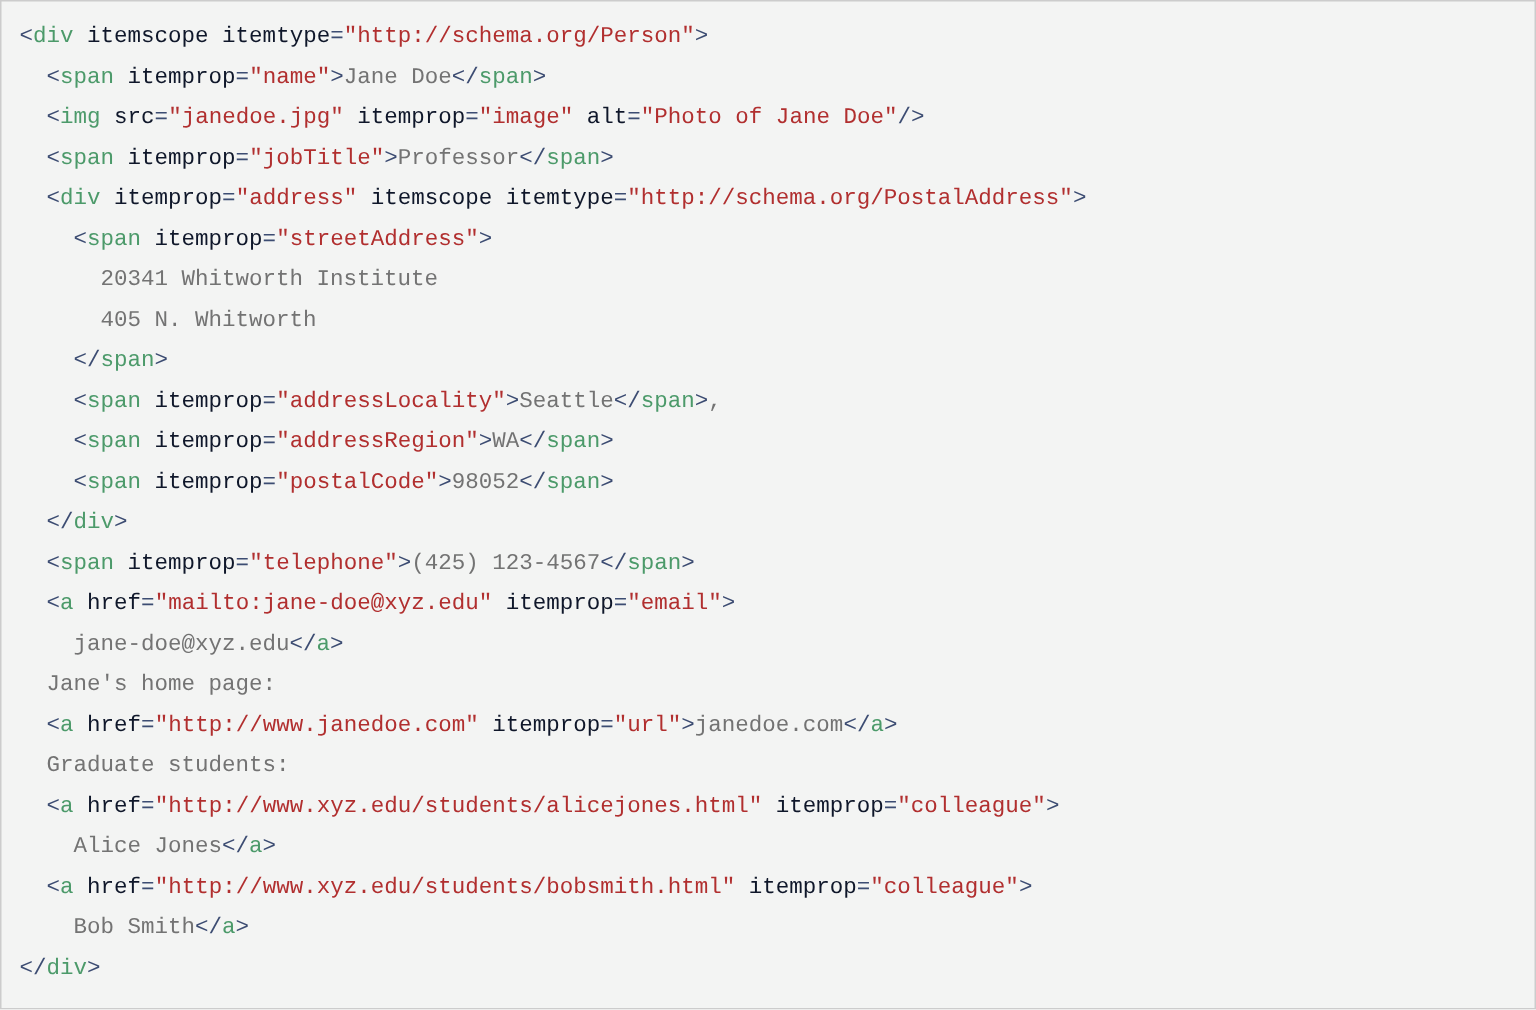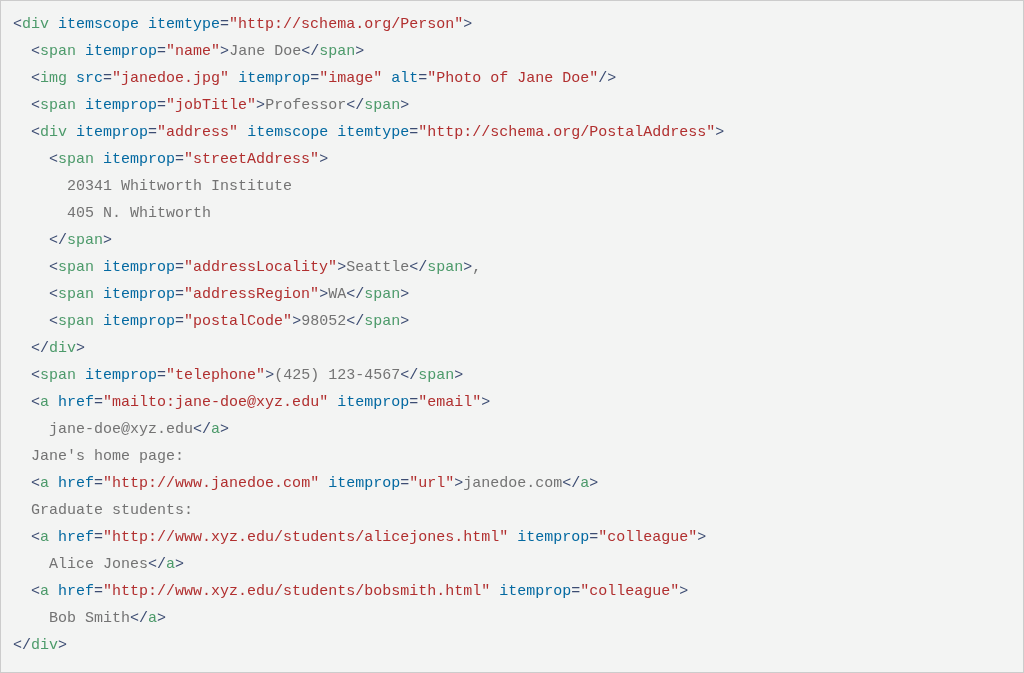--- a/index.html
+++ b/index.html
@@ -15,21 +15,21 @@
     background: #f3f4f3;
     border: 1px solid #ccc;
     padding: 10px 12px;
     font-size: 15px;
     line-height: 27px;
     white-space: pre;
     overflow: hidden;
   }
   .p  { color: #3c4c72; } 
   .tg { color: #4c9a6a; } 
-  .at { color: #0369a1; } 
+  .at { color: #0f172a; } 
   .eq { color: #3c4c72; } 
   .st { color: #b12f2f; } 
   .tx { color: #737373; } 
 </style>
 </head>
 <body>
 
 <div class="codeblock" id="codeblock"><div><span class="p">&lt;</span><span class="tg">div</span><span class="tx"> </span><span class="at">itemscope</span><span class="tx"> </span><span class="at">itemtype</span><span class="eq">=</span><span class="st">"http://schema.org/Person"</span><span class="p">&gt;</span></div><div><span class="tx">  </span><span class="p">&lt;</span><span class="tg">span</span><span class="tx"> </span><span class="at">itemprop</span><span class="eq">=</span><span class="st">"name"</span><span class="p">&gt;</span><span class="tx">Jane Doe</span><span class="p">&lt;/</span><span class="tg">span</span><span class="p">&gt;</span></div><div><span class="tx">  </span><span class="p">&lt;</span><span class="tg">img</span><span class="tx"> </span><span class="at">src</span><span class="eq">=</span><span class="st">"janedoe.jpg"</span><span class="tx"> </span><span class="at">itemprop</span><span class="eq">=</span><span class="st">"image"</span><span class="tx"> </span><span class="at">alt</span><span class="eq">=</span><span class="st">"Photo of Jane Doe"</span><span class="p">/&gt;</span></div><div><span class="tx">  </span><span class="p">&lt;</span><span class="tg">span</span><span class="tx"> </span><span class="at">itemprop</span><span class="eq">=</span><span class="st">"jobTitle"</span><span class="p">&gt;</span><span class="tx">Professor</span><span class="p">&lt;/</span><span class="tg">span</span><span class="p">&gt;</span></div><div><span class="tx">  </span><span class="p">&lt;</span><span class="tg">div</span><span class="tx"> </span><span class="at">itemprop</span><span class="eq">=</span><span class="st">"address"</span><span class="tx"> </span><span class="at">itemscope</span><span class="tx"> </span><span class="at">itemtype</span><span class="eq">=</span><span class="st">"http://schema.org/PostalAddress"</span><span class="p">&gt;</span></div><div><span class="tx">    </span><span class="p">&lt;</span><span class="tg">span</span><span class="tx"> </span><span class="at">itemprop</span><span class="eq">=</span><span class="st">"streetAddress"</span><span class="p">&gt;</span></div><div><span class="tx">      20341 Whitworth Institute</span></div><div><span class="tx">      405 N. Whitworth</span></div><div><span class="tx">    </span><span class="p">&lt;/</span><span class="tg">span</span><span class="p">&gt;</span></div><div><span class="tx">    </span><span class="p">&lt;</span><span class="tg">span</span><span class="tx"> </span><span class="at">itemprop</span><span class="eq">=</span><span class="st">"addressLocality"</span><span class="p">&gt;</span><span class="tx">Seattle</span><span class="p">&lt;/</span><span class="tg">span</span><span class="p">&gt;</span><span class="tx">,</span></div><div><span class="tx">    </span><span class="p">&lt;</span><span class="tg">span</span><span class="tx"> </span><span class="at">itemprop</span><span class="eq">=</span><span class="st">"addressRegion"</span><span class="p">&gt;</span><span class="tx">WA</span><span class="p">&lt;/</span><span class="tg">span</span><span class="p">&gt;</span></div><div><span class="tx">    </span><span class="p">&lt;</span><span class="tg">span</span><span class="tx"> </span><span class="at">itemprop</span><span class="eq">=</span><span class="st">"postalCode"</span><span class="p">&gt;</span><span class="tx">98052</span><span class="p">&lt;/</span><span class="tg">span</span><span class="p">&gt;</span></div><div><span class="tx">  </span><span class="p">&lt;/</span><span class="tg">div</span><span class="p">&gt;</span></div><div><span class="tx">  </span><span class="p">&lt;</span><span class="tg">span</span><span class="tx"> </span><span class="at">itemprop</span><span class="eq">=</span><span class="st">"telephone"</span><span class="p">&gt;</span><span class="tx">(425) 123-4567</span><span class="p">&lt;/</span><span class="tg">span</span><span class="p">&gt;</span></div><div><span class="tx">  </span><span class="p">&lt;</span><span class="tg">a</span><span class="tx"> </span><span class="at">href</span><span class="eq">=</span><span class="st">"mailto:jane-doe@xyz.edu"</span><span class="tx"> </span><span class="at">itemprop</span><span class="eq">=</span><span class="st">"email"</span><span class="p">&gt;</span></div><div><span class="tx">    jane-doe@xyz.edu</span><span class="p">&lt;/</span><span class="tg">a</span><span class="p">&gt;</span></div><div><span class="tx">  Jane's home page:</span></div><div><span class="tx">  </span><span class="p">&lt;</span><span class="tg">a</span><span class="tx"> </span><span class="at">href</span><span class="eq">=</span><span class="st">"http://www.janedoe.com"</span><span class="tx"> </span><span class="at">itemprop</span><span class="eq">=</span><span class="st">"url"</span><span class="p">&gt;</span><span class="tx">janedoe.com</span><span class="p">&lt;/</span><span class="tg">a</span><span class="p">&gt;</span></div><div><span class="tx">  Graduate students:</span></div><div><span class="tx">  </span><span class="p">&lt;</span><span class="tg">a</span><span class="tx"> </span><span class="at">href</span><span class="eq">=</span><span class="st">"http://www.xyz.edu/students/alicejones.html"</span><span class="tx"> </span><span class="at">itemprop</span><span class="eq">=</span><span class="st">"colleague"</span><span class="p">&gt;</span></div><div><span class="tx">    Alice Jones</span><span class="p">&lt;/</span><span class="tg">a</span><span class="p">&gt;</span></div><div><span class="tx">  </span><span class="p">&lt;</span><span class="tg">a</span><span class="tx"> </span><span class="at">href</span><span class="eq">=</span><span class="st">"http://www.xyz.edu/students/bobsmith.html"</span><span class="tx"> </span><span class="at">itemprop</span><span class="eq">=</span><span class="st">"colleague"</span><span class="p">&gt;</span></div><div><span class="tx">    Bob Smith</span><span class="p">&lt;/</span><span class="tg">a</span><span class="p">&gt;</span></div><div><span class="p">&lt;/</span><span class="tg">div</span><span class="p">&gt;</span></div></div>
 
 </body></html>

